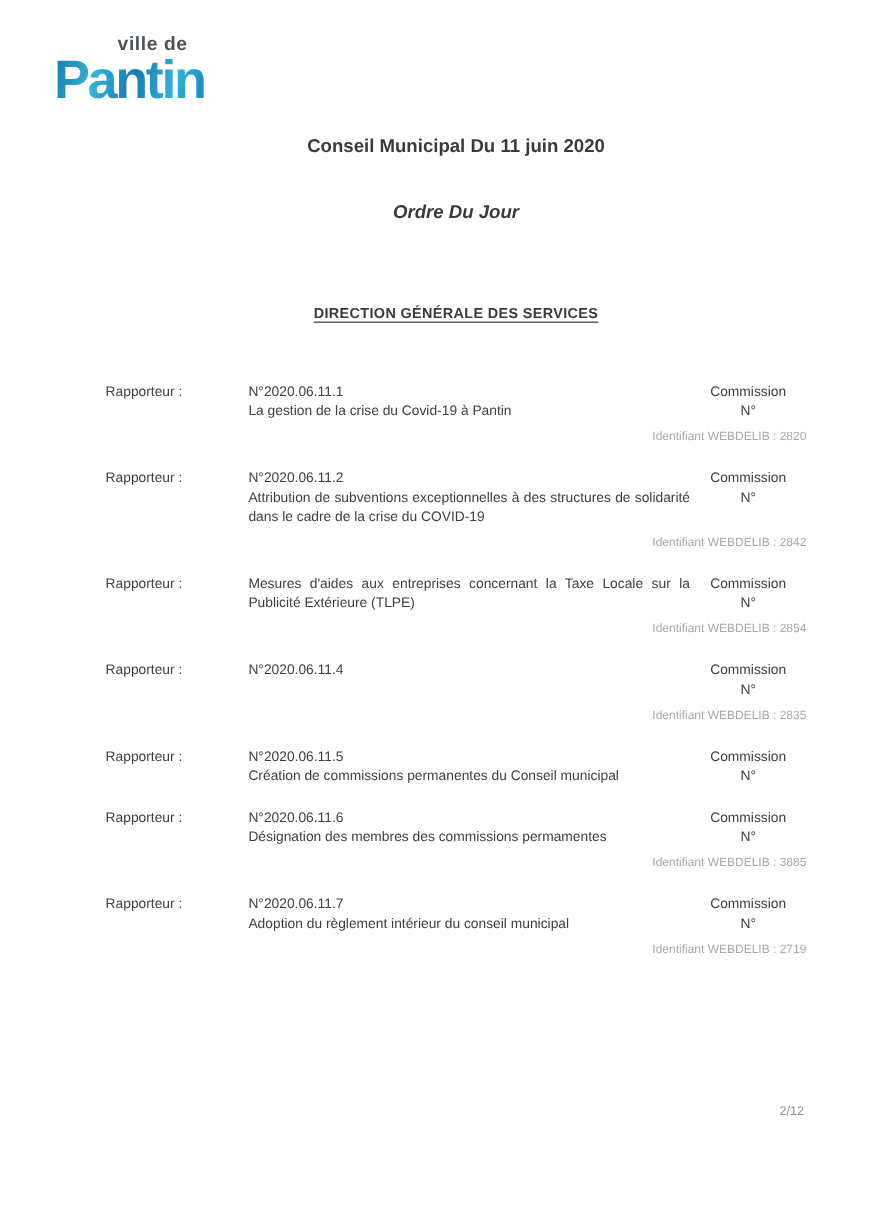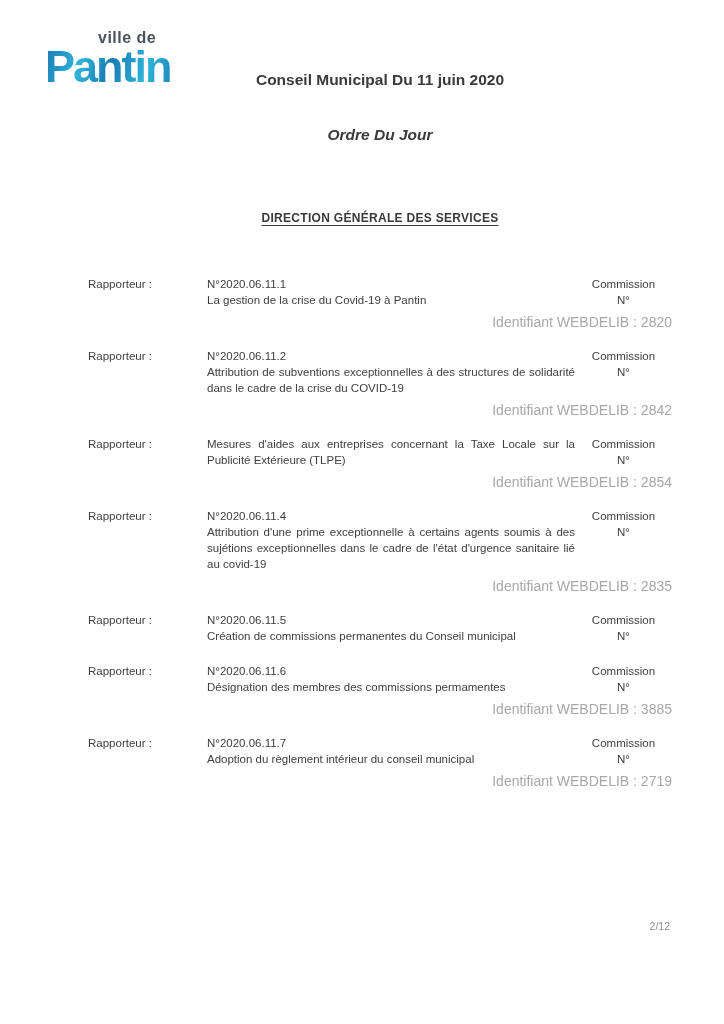--- a/index.html
+++ b/index.html
@@ -4,21 +4,21 @@
 <style>
   html, body { margin: 0; padding: 0; background: #ffffff; }
   .page {
     position: relative;
     width: 724px;
     height: 1024px;
     background: #ffffff;
     font-family: "Liberation Sans", sans-serif;
     color: #3e3e3e;
     box-sizing: border-box;
-    padding-top: 71px;
+    padding-top: 114px;
     overflow: hidden;
   }
 
   
   .logo {
     position: absolute;
     top: 30px;
     left: 45px;
     line-height: 1;
   }
@@ -89,21 +89,21 @@
   .item-number { line-height: 16px; }
   .item-desc { text-align: justify; line-height: 16px; }
   .col-commission {
     flex: 1 1 auto;
     text-align: center;
     line-height: 16px;
   }
   .ident-line {
     margin-top: 7px;
     text-align: right;
-    font-size: 14px;
+    font-size: 10px;
     line-height: 14px;
     color: #a8a8a8;
   }
 
   
   .page-number {
     position: absolute;
     top: 920px;
     right: 54px;
     font-size: 10.5px;
@@ -174,21 +174,20 @@
     <div class="ident-line">
       <span>Identifiant WEBDELIB : </span><span>2854</span>
     </div>
   </div>
 
   <div class="entry">
     <div class="entry-row">
       <div class="col-label">Rapporteur :</div>
       <div class="col-main">
         <div class="item-number">N°2020.06.11.4</div>
-        <div class="item-desc">Attribution d'une prime exceptionnelle à certains agents soumis à des sujétions exceptionnelles dans le cadre de l'état d'urgence sanitaire lié au covid-19</div>
       </div>
       <div class="col-commission">
         <div>Commission</div>
         <div>N°</div>
       </div>
     </div>
     <div class="ident-line">
       <span>Identifiant WEBDELIB : </span><span>2835</span>
     </div>
   </div>

